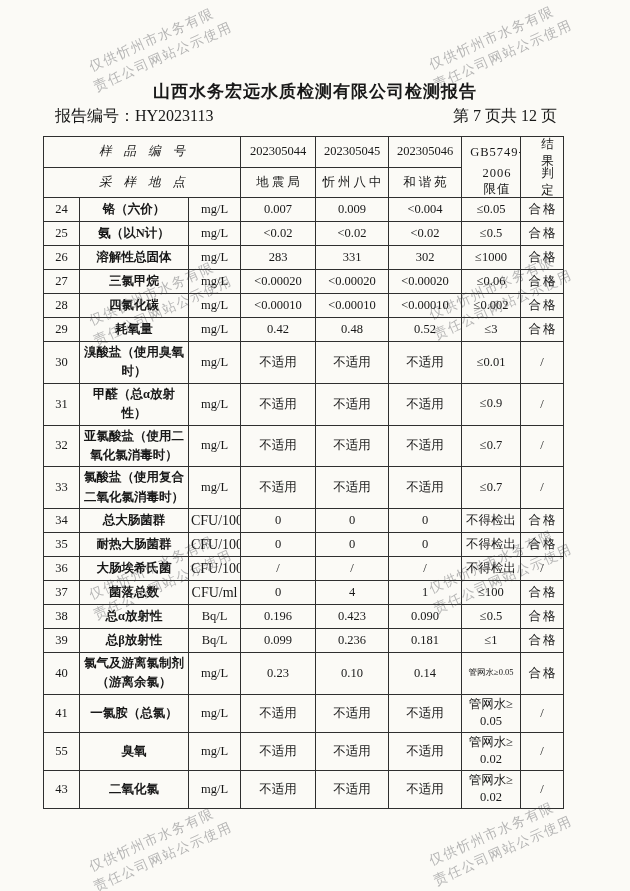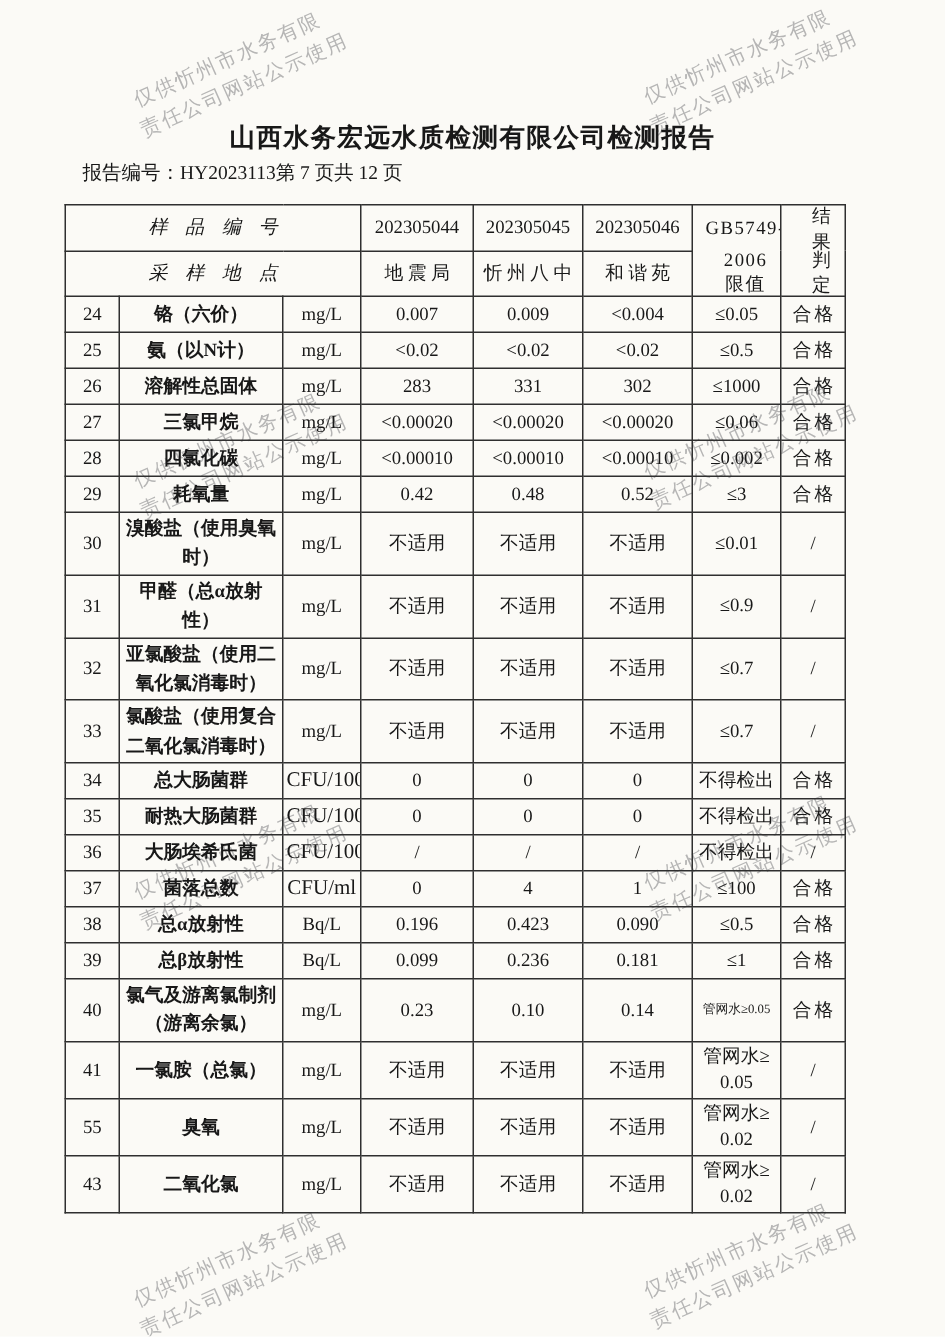--- a/index.html
+++ b/index.html
@@ -19,21 +19,21 @@
     font-family:"Liberation Sans","DejaVu Sans",sans-serif;
   }
   .wm .l2 { margin-left:-4px; }
 
   .title {
     position:absolute; top:80px; left:0; width:100%; text-align:center;
     font-size:17px; font-weight:bold; letter-spacing:1px;
   }
   .meta {
     position:absolute; top:106px; left:55px; width:502px;
-    display:flex; justify-content:flex-start; font-size:13px;
+    display:flex; justify-content:space-between; font-size:16px;
   }
 
   table.results {
     position:absolute; top:136px; left:43px; width:520px;
     border-collapse:collapse; table-layout:fixed;
   }
   .results td {
     border:1px solid #2f2f2f; text-align:center; vertical-align:middle;
     padding:1px 2px; font-size:12.5px; height:24px; overflow:hidden;
   }

